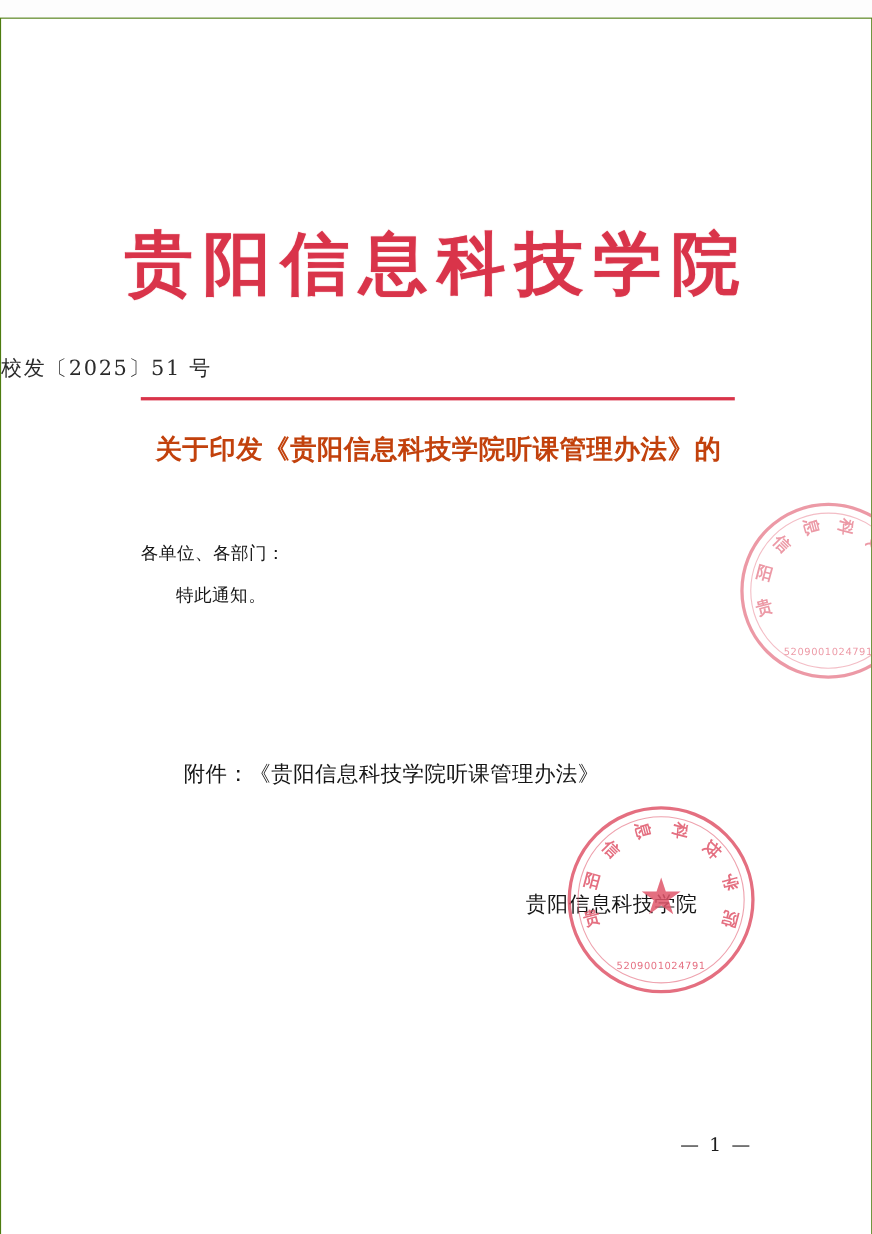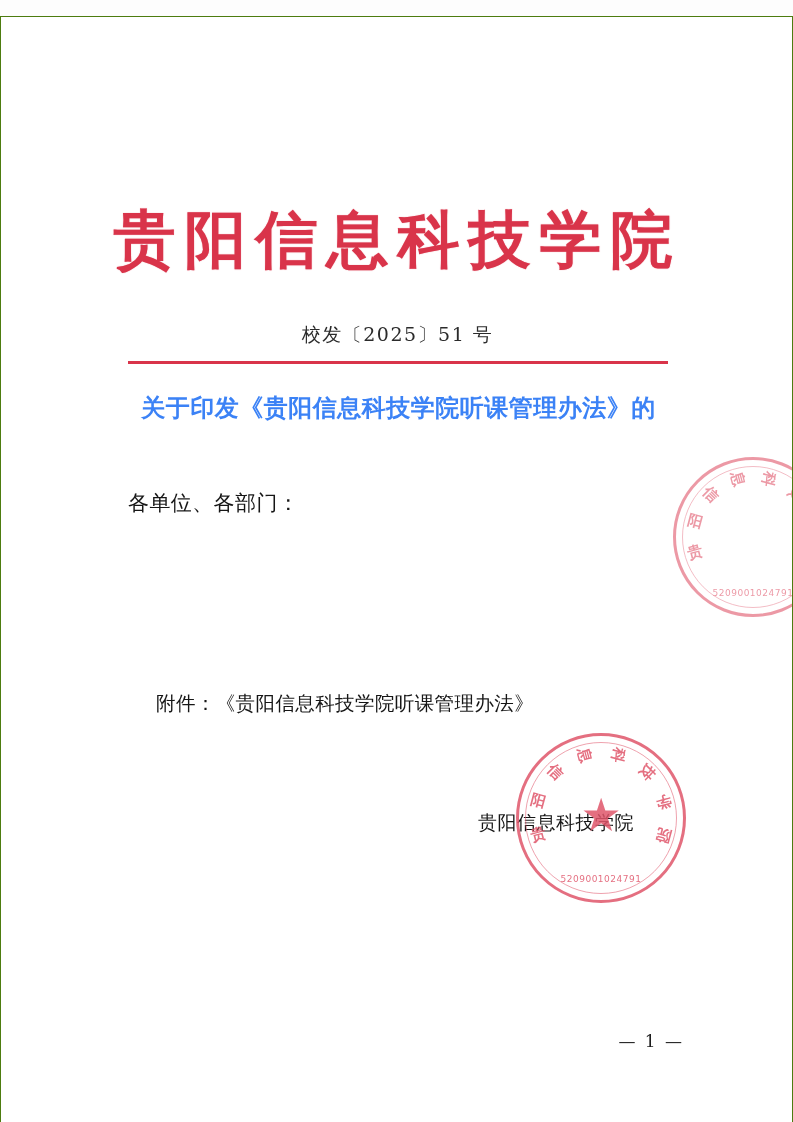--- a/index.html
+++ b/index.html
@@ -38,21 +38,21 @@
     letter-spacing: 9px;
     color: #d9344a;
     white-space: nowrap;
     text-shadow: 0 0 1px rgba(217,52,74,0.6);
   }
 
   .doc-number {
     position: absolute;
     left: 0; top: 305px;
     width: 793px;
-    text-align: center;
+    text-align: left;
     font-size: 19px;
     letter-spacing: 1.5px;
     color: #2b2b2b;
     font-family: "DejaVu Serif", serif;
   }
 
   .red-rule {
     position: absolute;
     left: 127px; top: 344px;
     width: 540px; height: 2.5px;
@@ -61,40 +61,40 @@
 
   
   .doc-title {
     position: absolute;
     left: 110px; top: 372px;
     width: 575px;
     text-align: center;
     font-weight: bold;
     font-size: 24px;
     line-height: 37px;
-    color: #3b82f6;
+    color: #c2410c;
     letter-spacing: 0.5px;
   }
 
   
   .body-block {
     position: absolute;
     left: 127px; top: 467px;
     width: 545px;
-    font-size: 21px;
+    font-size: 16px;
     line-height: 38px;
     color: #161616;
     letter-spacing: 0.4px;
   }
   .salutation { text-align: left; }
   .para { text-indent: 2em; text-align: justify; }
 
   .attachment {
     position: absolute;
-    left: 116px; top: 668px;
+    left: 127px; top: 668px;
     width: 545px;
     font-size: 19.5px;
     line-height: 38px;
     color: #161616;
     text-indent: 2em;
     letter-spacing: 0.4px;
   }
 
   
   .signature {
@@ -188,20 +188,21 @@
   <div class="doc-number">校发〔2025〕51 号</div>
 
   <div class="red-rule"></div>
 
   <div class="doc-title">
     <div>关于印发《贵阳信息科技学院听课管理办法》的</div>
   </div>
 
   <div class="body-block">
     <div class="salutation">各单位、各部门：</div>
+    <div class="para">特此通知。</div>
   </div>
 
   <div class="attachment">附件：《贵阳信息科技学院听课管理办法》</div>
 
   <div class="signature">
     <div>贵阳信息科技学院</div>
   </div>
 
   <div class="seal seal-main">
     <div class="seal-inner-ring"></div>

